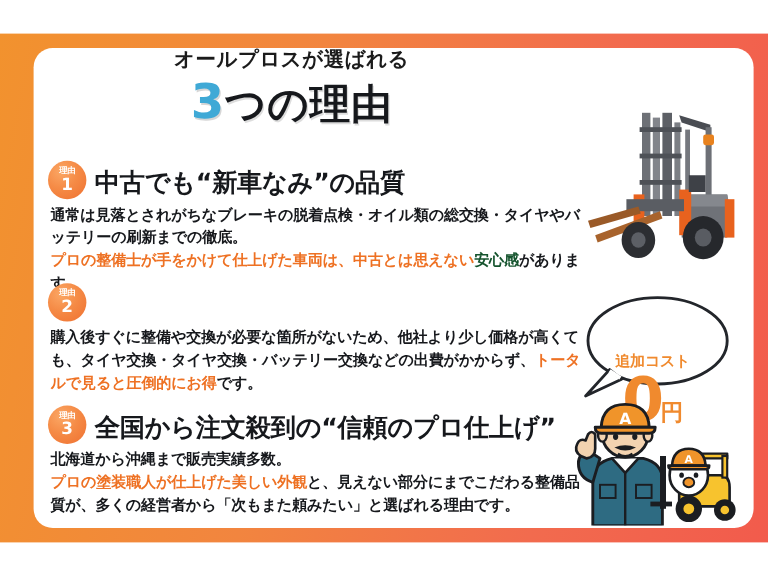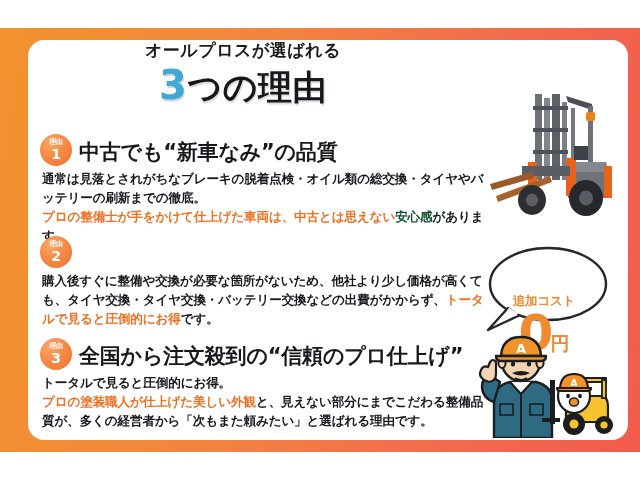--- a/index.html
+++ b/index.html
@@ -232,21 +232,21 @@
 
     <div class="reason" id="reason-3">
       <div class="reason-head">
         <div class="badge">
           <span class="b-label">理由</span>
           <span class="b-num">3</span>
         </div>
         <div class="reason-title">全国から注文殺到の“信頼のプロ仕上げ”</div>
       </div>
       <div class="reason-body">
-        <span>トータルで見ると圧倒的にお得。</span><br>
+        <span>北海道から沖縄まで販売実績多数。</span><br>
         <span class="hl-orange">プロの塗装職人が仕上げた美しい外観</span><span>と、見えない部分にまでこだわる整備品質が、多くの経営者から「次もまた頼みたい」と選ばれる理由です。</span>
       </div>
     </div>
 
     <svg id="forklift-photo" viewBox="0 0 132 140">
 
       <rect x="47" y="6" width="7" height="86" fill="#6d7076"></rect>
       <rect x="56" y="10" width="6" height="82" fill="#82858b"></rect>
       <rect x="64" y="6" width="8" height="86" fill="#5d6066"></rect>
       <rect x="74" y="14" width="5" height="78" fill="#7c7f85"></rect>

